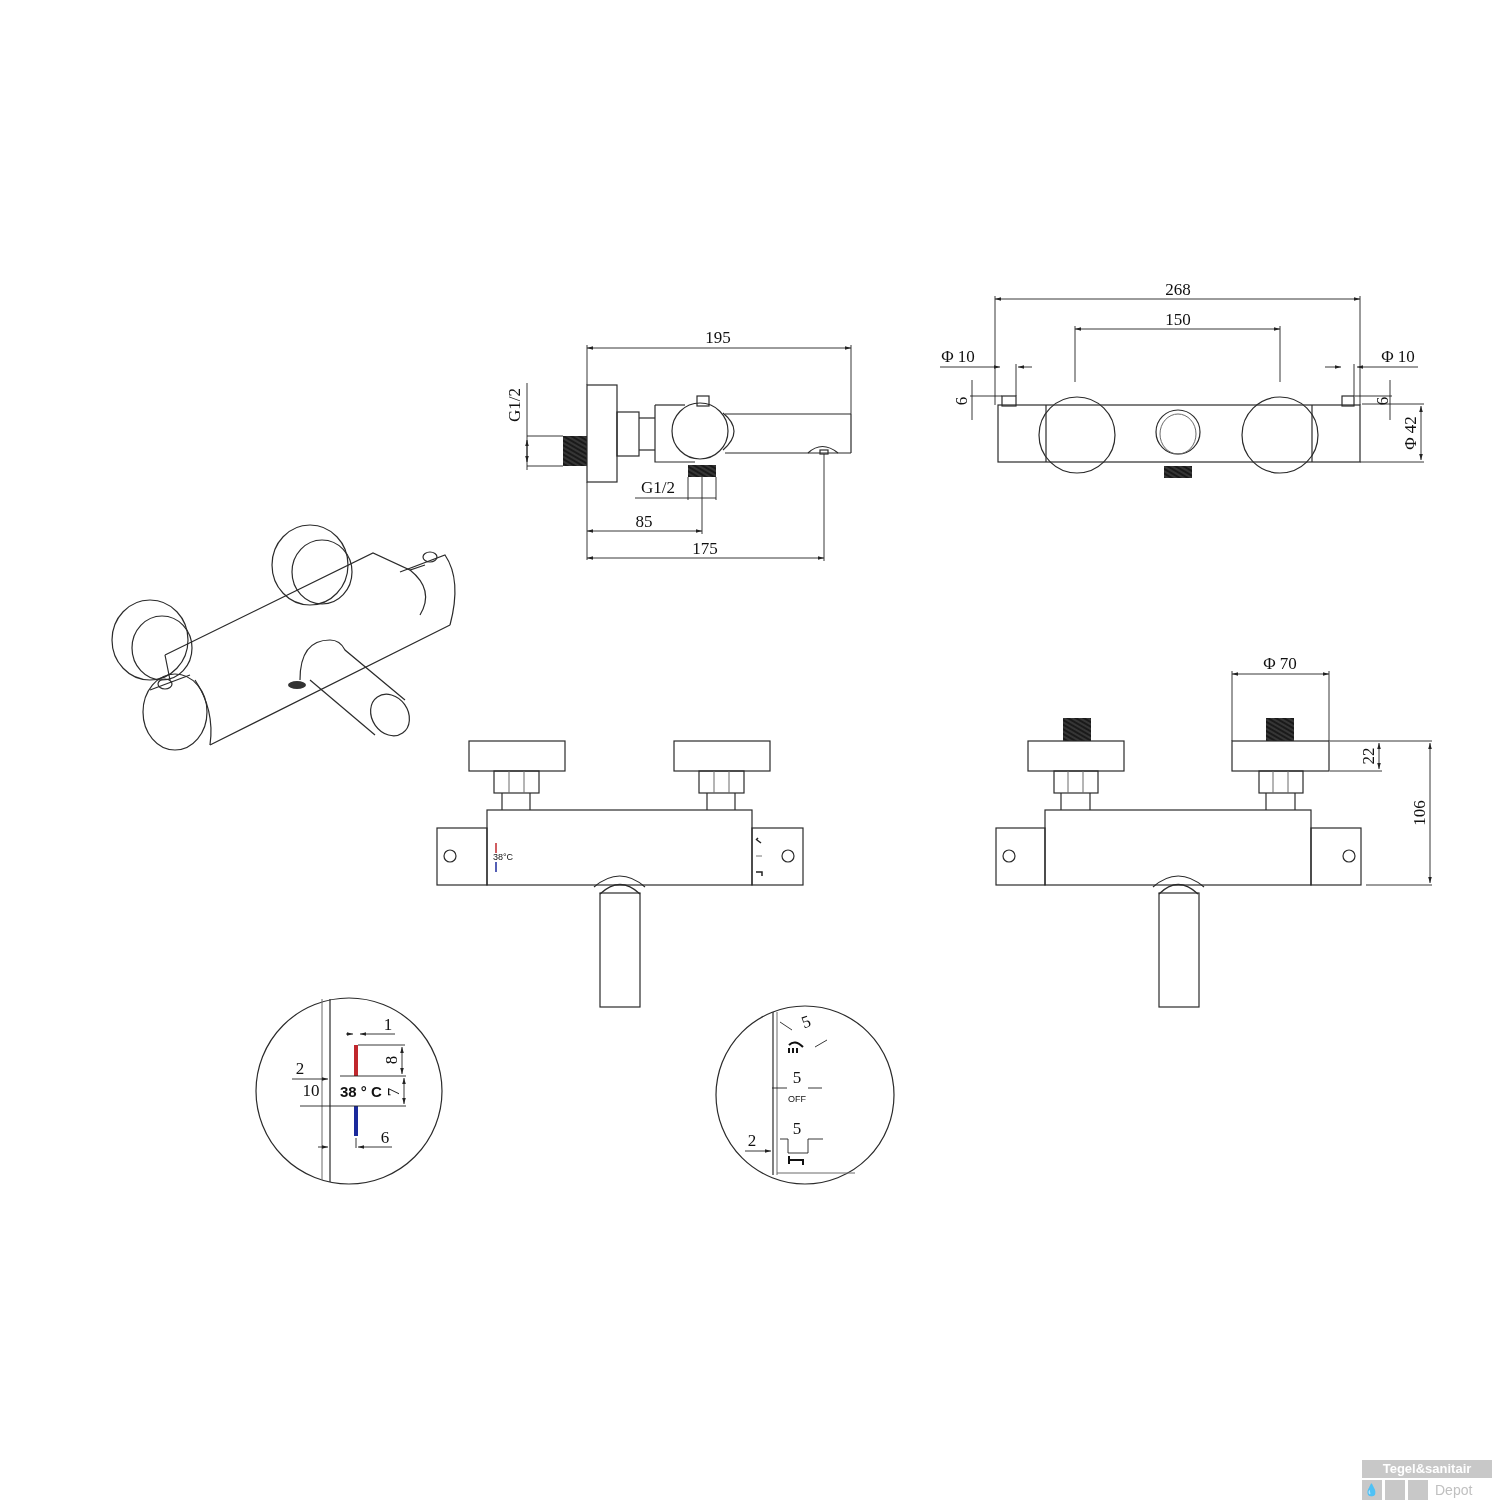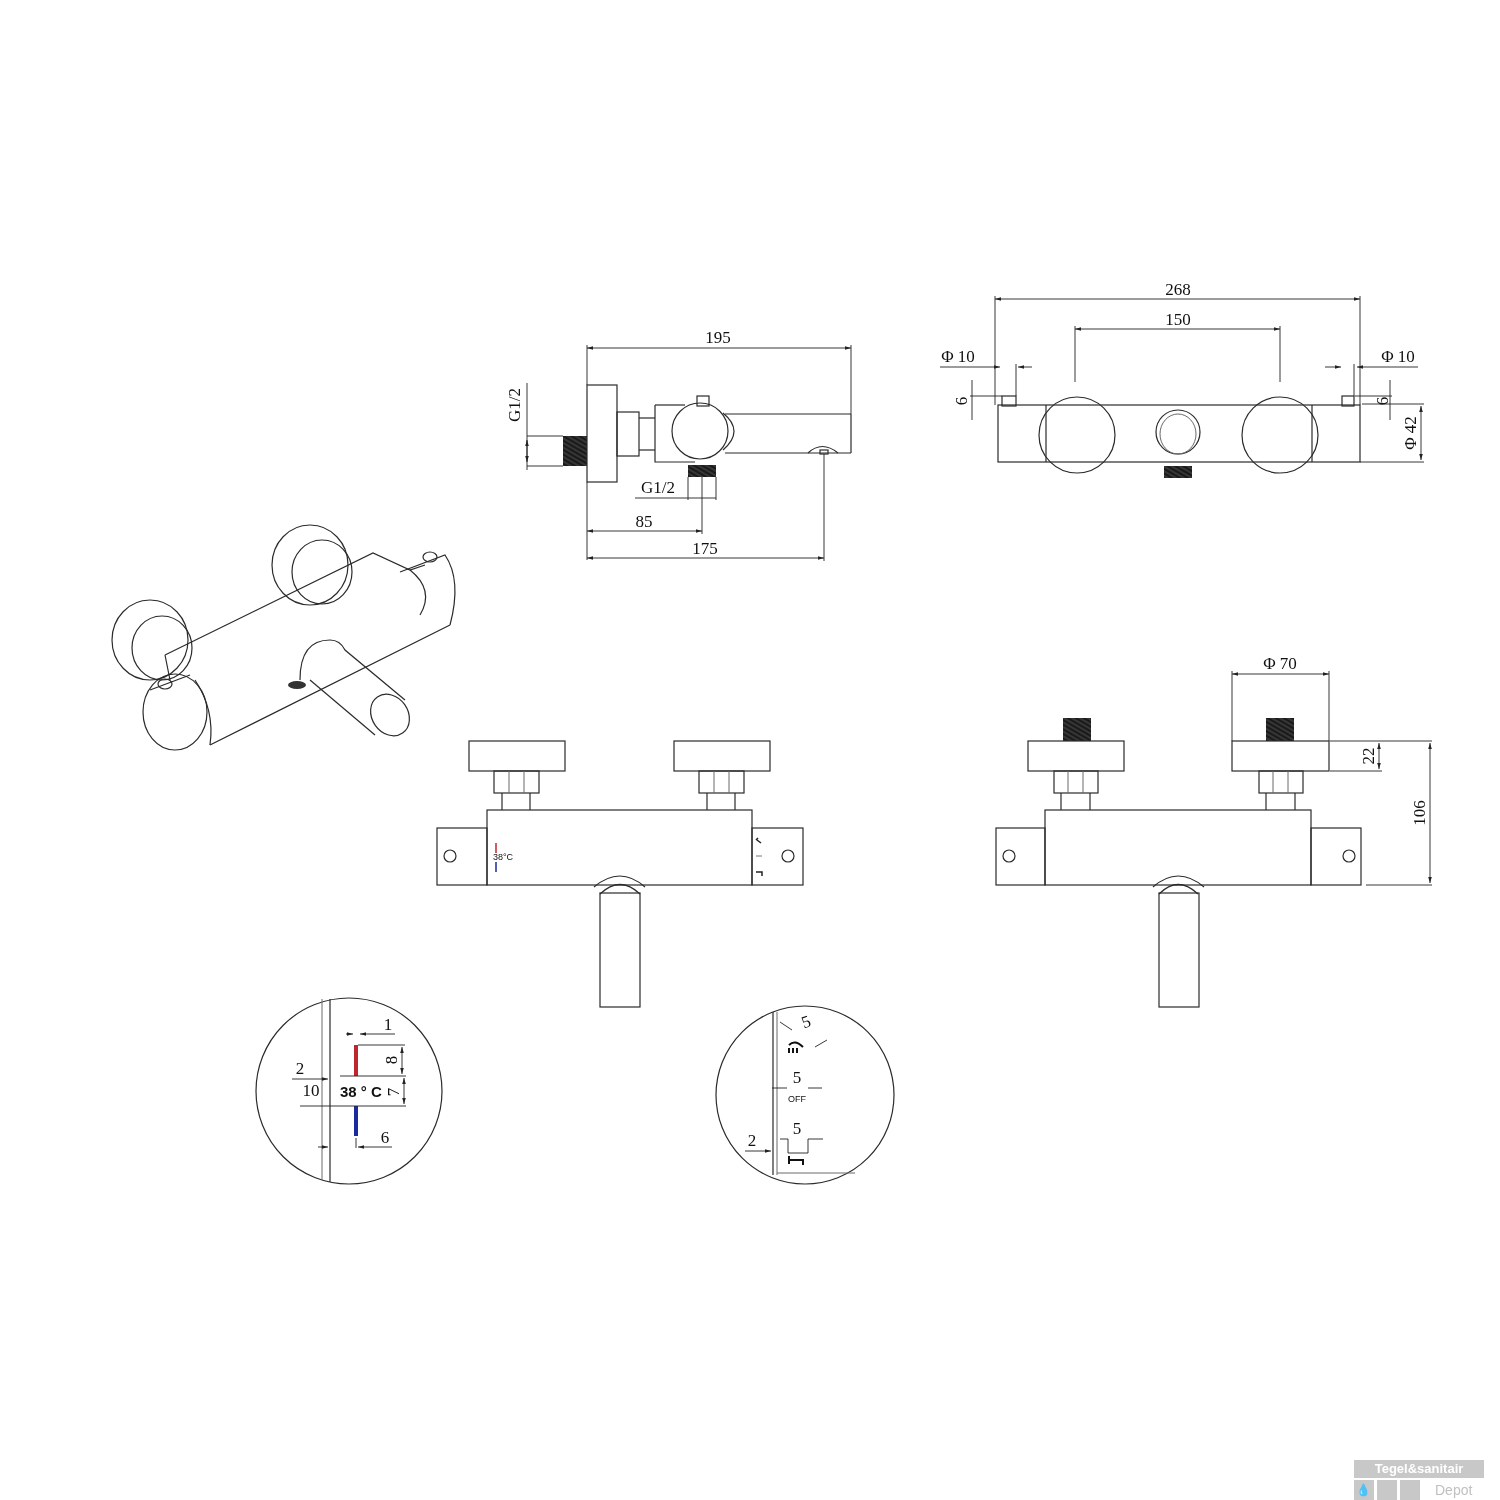--- a/index.html
+++ b/index.html
@@ -3,25 +3,25 @@
 <meta charset="utf-8">
 <style>
   html, body { margin: 0; padding: 0; background: #ffffff; }
   body { width: 1500px; height: 1500px; position: relative; overflow: hidden; font-family: "Liberation Serif", serif; }
   #drawing { position: absolute; left: 0; top: 0; width: 1500px; height: 1500px; }
   .ln { stroke: #2b2b2b; stroke-width: 1.2; fill: none; }
   .lt { stroke: #6a6a6a; stroke-width: 1; fill: none; }
   .dim { stroke: #222; stroke-width: 0.9; fill: none; }
   .lbl { font-family: "Liberation Serif", serif; font-size: 17px; fill: #111; }
   .lbl-s { font-family: "Liberation Sans", sans-serif; font-size: 9px; fill: #111; }
-  .logo { position: absolute; right: 16px; bottom: 0; width: 130px; height: 40px; }
+  .logo { position: absolute; right: 8px; bottom: 0; width: 130px; height: 40px; }
   .logo-top { position: absolute; left: 0; top: 0; width: 130px; height: 18px; background: #c8c8c8; color: #fff; font-family: "Liberation Sans", sans-serif; font-weight: bold; font-size: 13px; line-height: 18px; text-align: center; }
   .logo-bottom { position: absolute; left: 0; top: 20px; height: 20px; display: flex; align-items: center; }
   .logo-sq { width: 20px; height: 20px; background: #c8c8c8; margin-right: 3px; color: #fff; font-size: 12px; text-align: center; line-height: 20px; font-family: "DejaVu Sans", sans-serif; }
-  .logo-depot { font-family: "Liberation Sans", sans-serif; font-size: 14px; color: #c0c0c0; margin-left: 12px; }
+  .logo-depot { font-family: "Liberation Sans", sans-serif; font-size: 14px; color: #c0c0c0; margin-left: 4px; }
 </style>
 </head>
 <body>
 
 <svg id="drawing" viewBox="0 0 1500 1500" xmlns="http://www.w3.org/2000/svg">
   <defs>
     <marker id="ar" viewBox="0 0 10 10" refX="10" refY="5" markerWidth="7" markerHeight="7" orient="auto-start-reverse">
       <path d="M0,2 L10,5 L0,8 z" fill="#222"></path>
     </marker>
     <pattern id="thr" width="4" height="4" patternUnits="userSpaceOnUse" patternTransform="rotate(30)">

